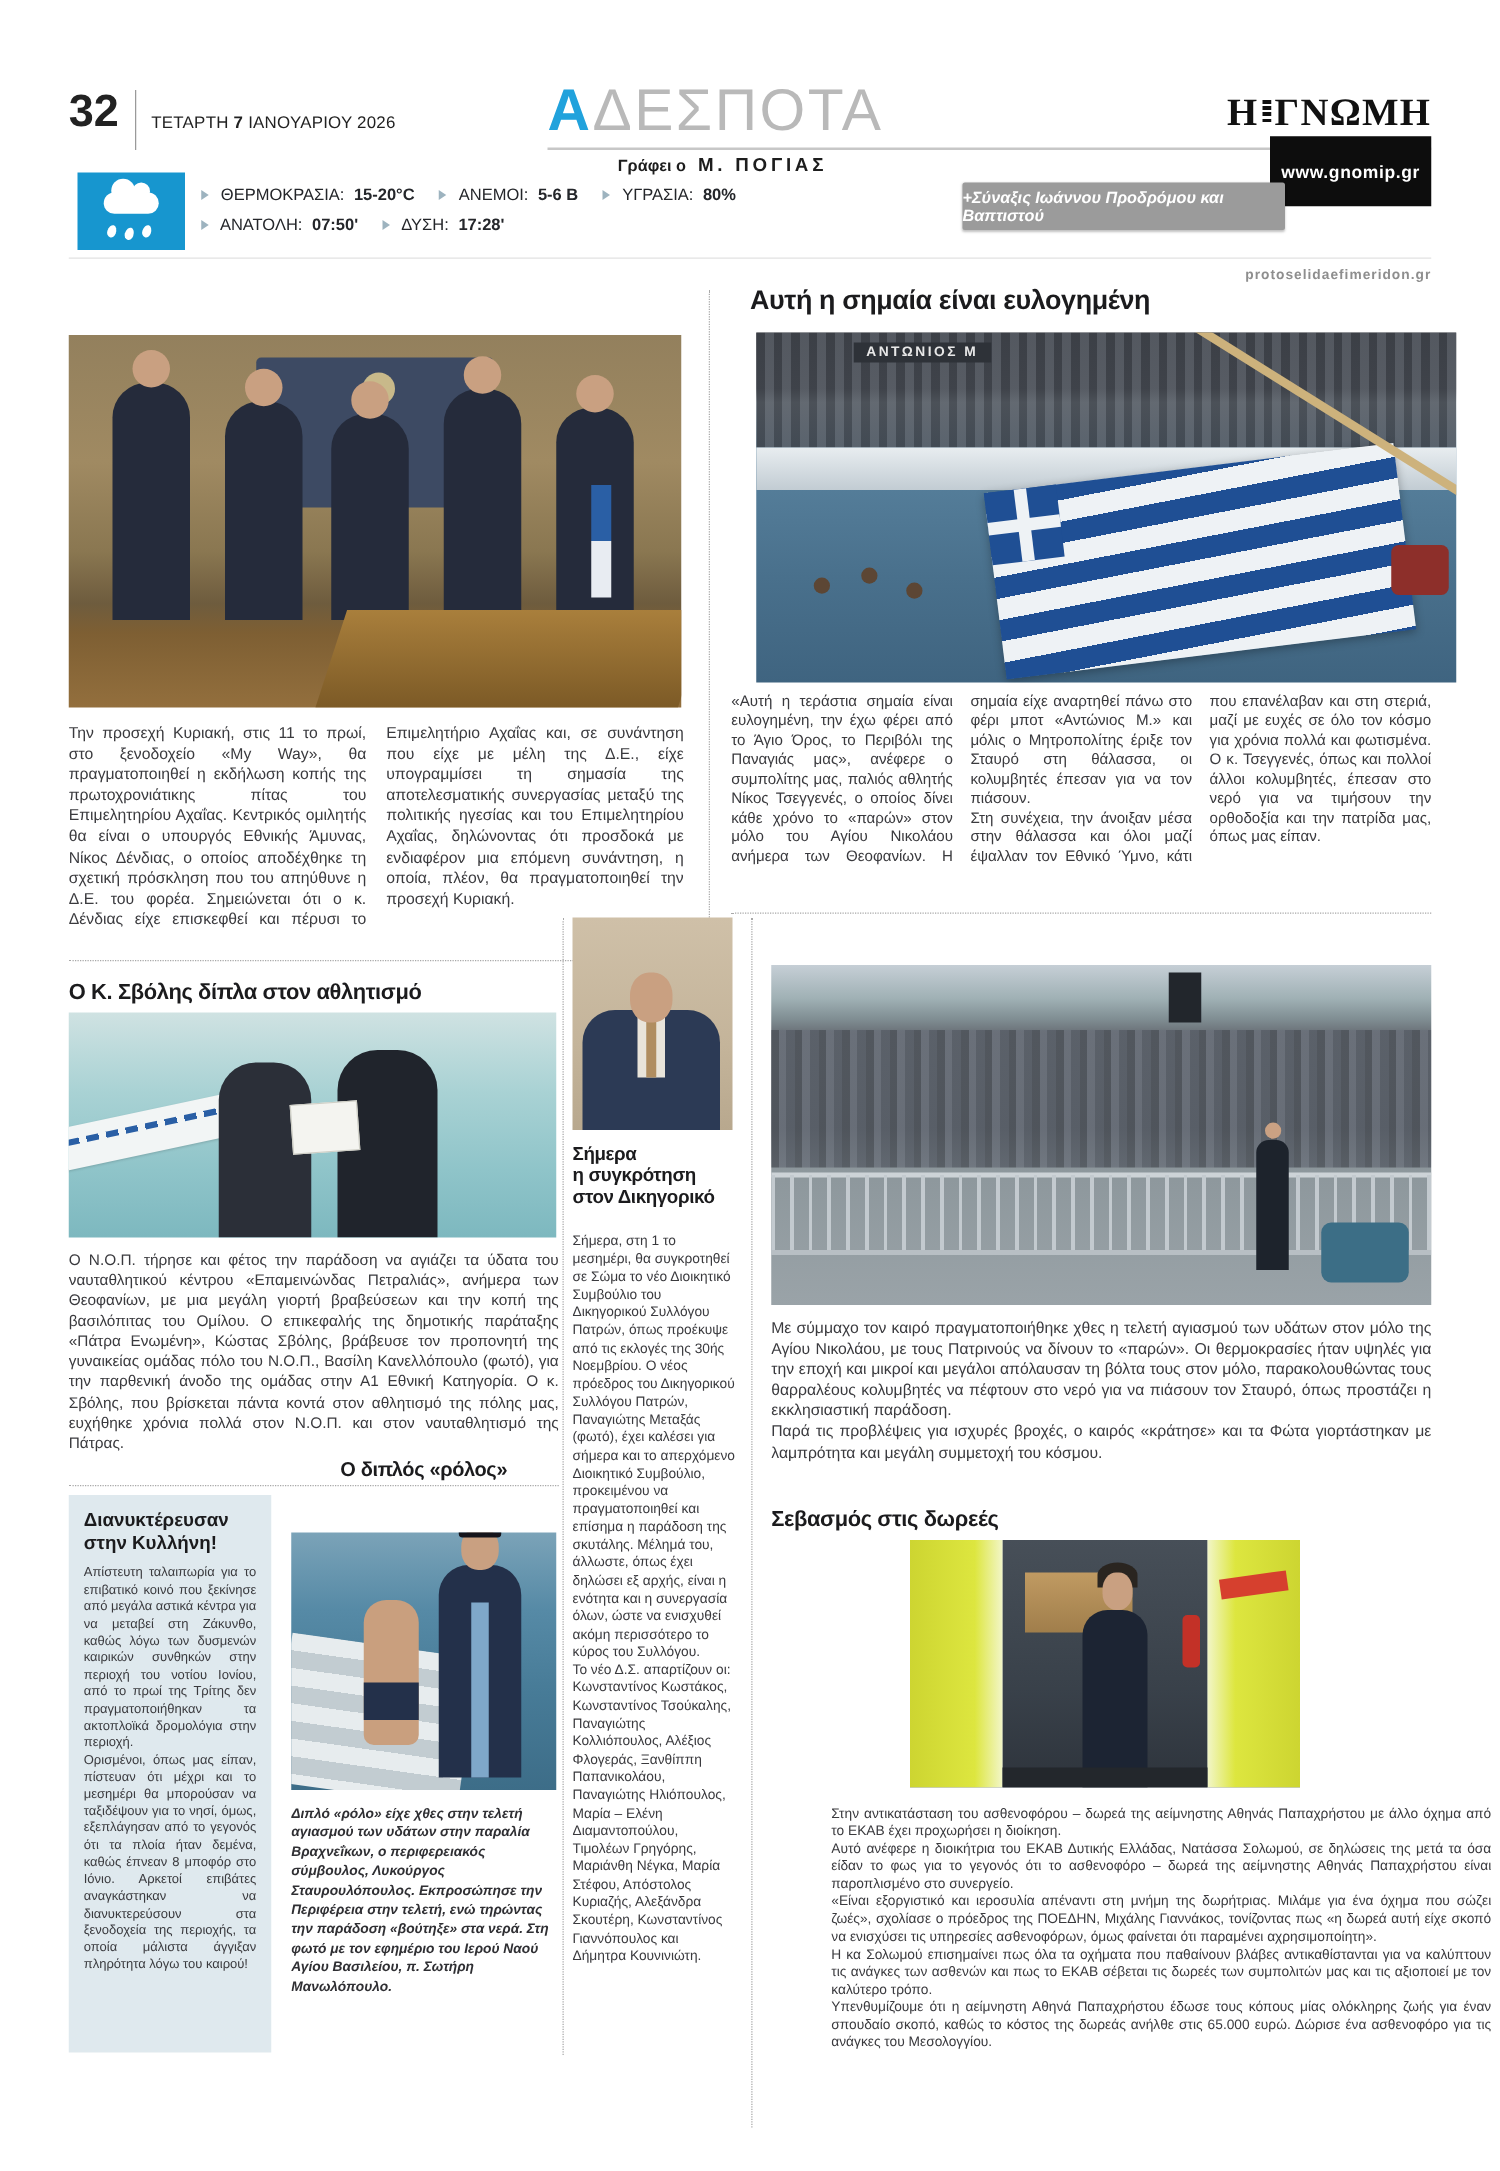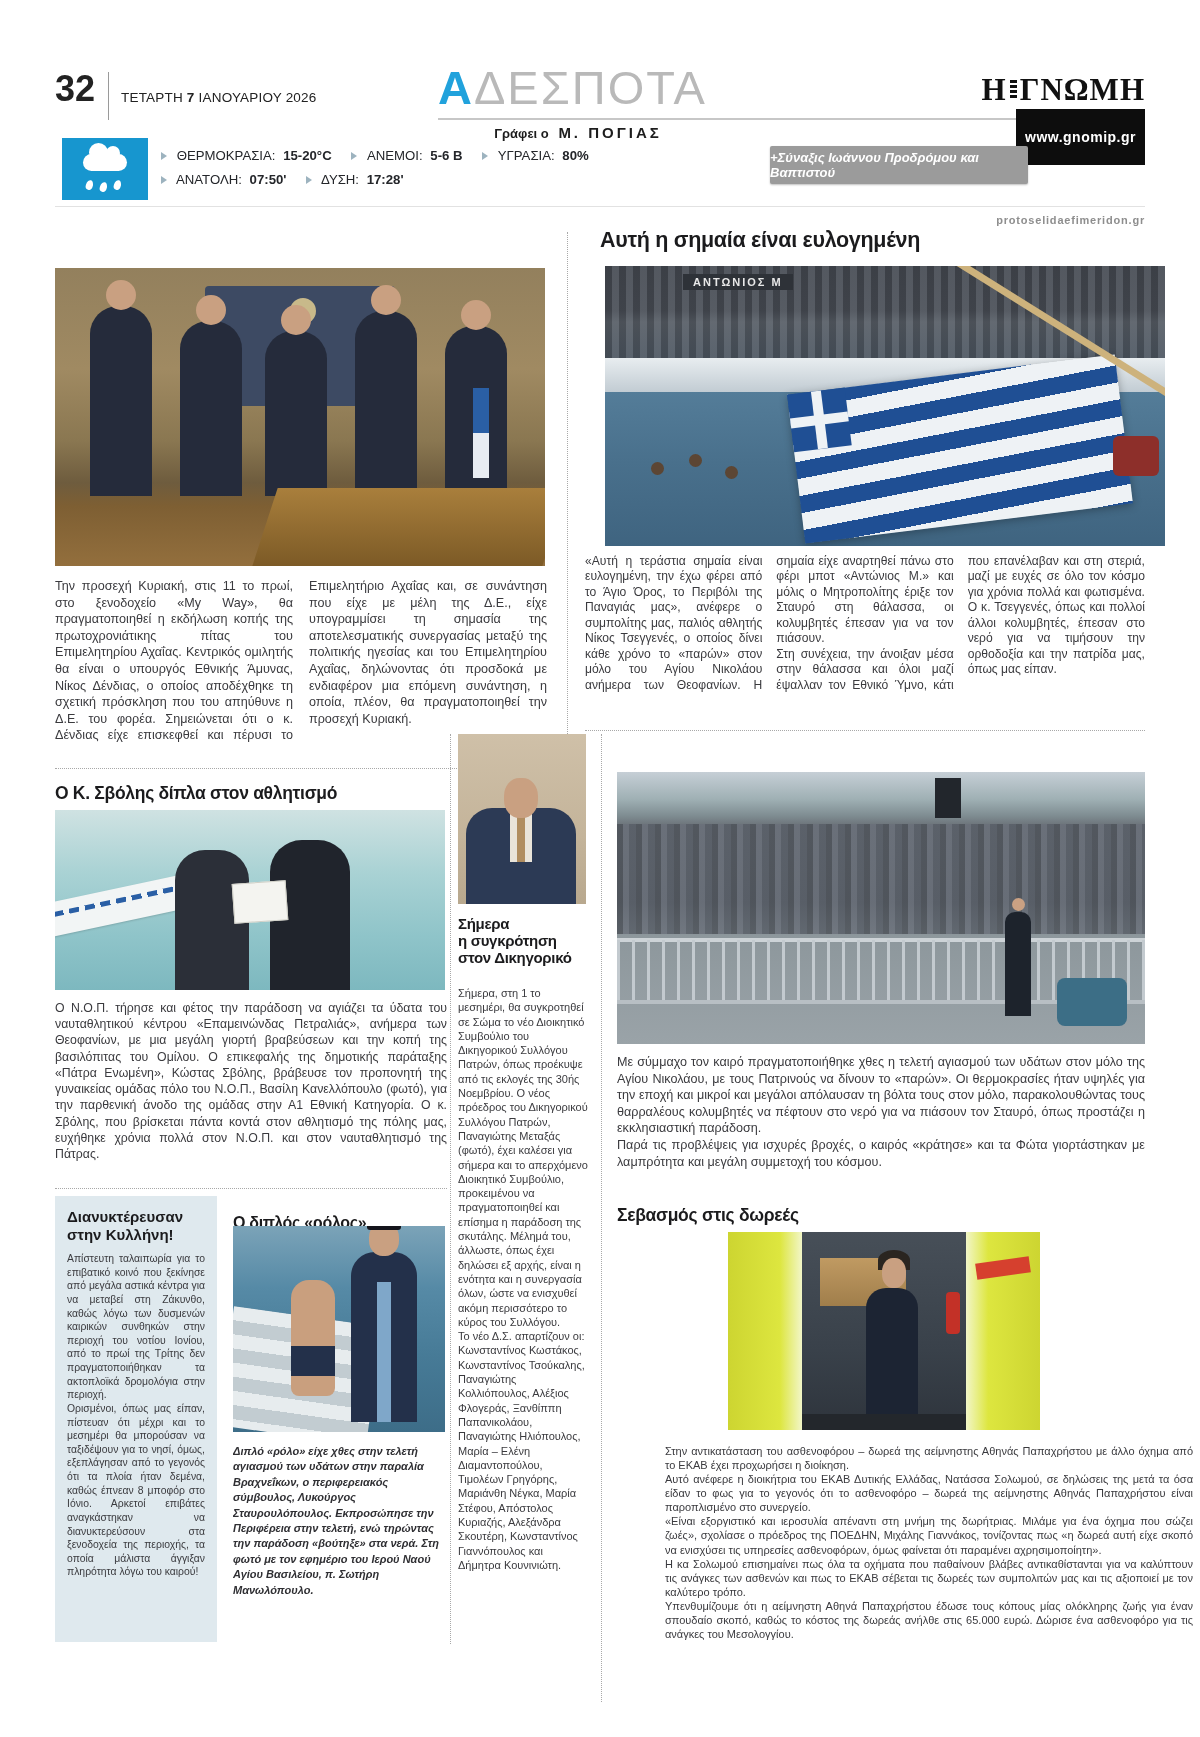--- a/index.html
+++ b/index.html
@@ -305,21 +305,21 @@
 Η κα Σολωμού επισημαίνει πως όλα τα οχήματα που παθαίνουν βλάβες αντικαθίστανται για να καλύπτουν τις ανάγκες των ασθενών και πως το ΕΚΑΒ σέβεται τις δωρεές των συμπολιτών μας και τις αξιοποιεί με τον καλύτερο τρόπο.
 Υπενθυμίζουμε ότι η αείμνηστη Αθηνά Παπαχρήστου έδωσε τους κόπους μίας ολόκληρης ζωής για έναν σπουδαίο σκοπό, καθώς το κόστος της δωρεάς ανήλθε στις 65.000 ευρώ. Δώρισε ένα ασθενοφόρο για τις ανάγκες του Μεσολογγίου.</div>
 
   <div class="kyllini-box">
     <div class="kh">Διανυκτέρευσαν
 στην Κυλλήνη!</div>
     <div class="kb">Απίστευτη ταλαιπωρία για το επιβατικό κοινό που ξεκίνησε από μεγάλα αστικά κέντρα για να μεταβεί στη Ζάκυνθο, καθώς λόγω των δυσμενών καιρικών συνθηκών στην περιοχή του νοτίου Ιονίου, από το πρωί της Τρίτης δεν πραγματοποιήθηκαν τα ακτοπλοϊκά δρομολόγια στην περιοχή.
 Ορισμένοι, όπως μας είπαν, πίστευαν ότι μέχρι και το μεσημέρι θα μπορούσαν να ταξιδέψουν για το νησί, όμως, εξεπλάγησαν από το γεγονός ότι τα πλοία ήταν δεμένα, καθώς έπνεαν 8 μποφόρ στο Ιόνιο. Αρκετοί επιβάτες αναγκάστηκαν να διανυκτερεύσουν στα ξενοδοχεία της περιοχής, τα οποία μάλιστα άγγιξαν πληρότητα λόγω του καιρού!</div>
   </div>
 
-  <div class="headline h-md" style="left:233px;top:1214px;width:212px;">Ο διπλός «ρόλος»</div>
+  <div class="headline h-md" style="left:233px;top:1168px;width:212px;text-align:center;">Ο διπλός «ρόλος»</div>
   <div class="photo photo-priest" style="left:233px;top:1226px;width:212px;height:206px;">
     <div class="ph p6-stairs"></div>
     <div class="ph p6-swimmer"></div>
     <div class="ph p6-trunks"></div>
     <div class="ph p6-priest"></div>
     <div class="ph p6-stole"></div>
     <div class="ph p6-phead"></div>
     <div class="ph p6-phat"></div>
   </div>
   <div class="caption-text" style="left:233px;top:1444px;width:212px;height:196px;">Διπλό «ρόλο» είχε χθες στην τελετή αγιασμού των υδάτων στην παραλία Βραχνεΐκων, ο περιφερειακός σύμβουλος, Λυκούργος Σταυρουλόπουλος. Εκπροσώπησε την Περιφέρεια στην τελετή, ενώ τηρώντας την παράδοση «βούτηξε» στα νερά. Στη φωτό με τον εφημέριο του Ιερού Ναού Αγίου Βασιλείου, π. Σωτήρη Μανωλόπουλο.</div>

